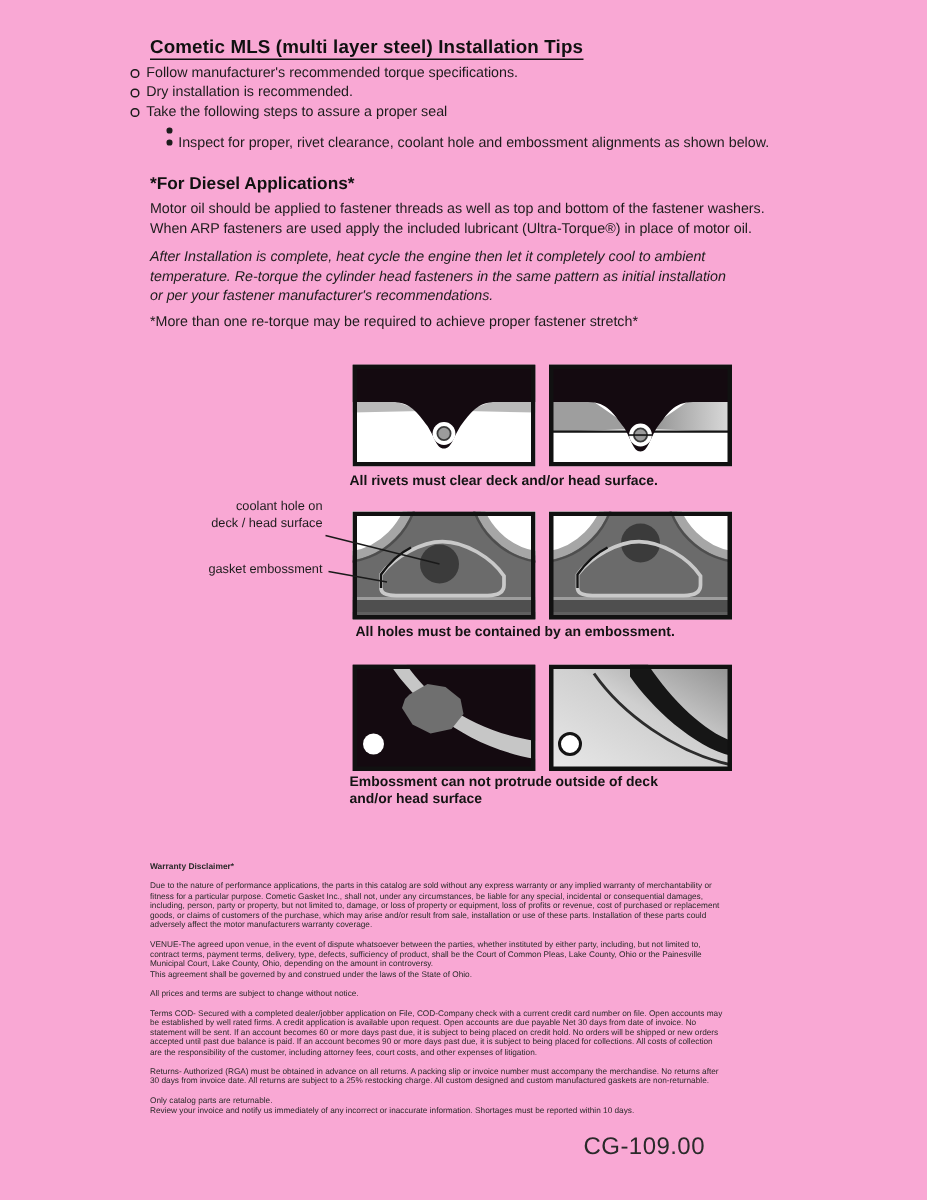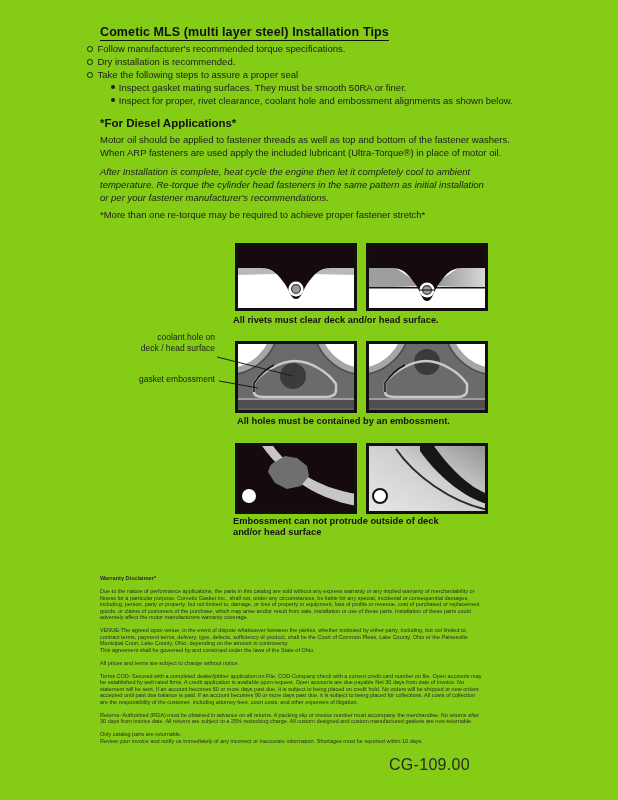--- a/index.html
+++ b/index.html
@@ -1,17 +1,17 @@
 <!DOCTYPE html>
 <html><head>
 <meta charset="utf-8">
 <style>
   html,body{margin:0;padding:0;background:#ffffff;}
   .page{
-    position:relative;width:618px;height:800px;background:#84cc16;overflow:hidden;
+    position:relative;width:618px;height:800px;background:#f9a8d4;overflow:hidden;
     font-family:"Liberation Sans",sans-serif;color:#1c1c1c;
   }
   .abs{position:absolute;}
   .doc-title{
     font-size:12.5px;font-weight:bold;color:#111;
     border-bottom:1.6px solid #111;padding-bottom:1px;display:inline-block;
     letter-spacing:.1px;
   }
   .bullet-list{font-size:9.5px;line-height:13px;color:#1c1c1c;}
   .bullet-item{display:flex;align-items:flex-start;}
@@ -54,21 +54,20 @@
     <div class="bullet-item">
       <span class="marker-open"></span>
       <span>Dry installation is recommended.</span>
     </div>
     <div class="bullet-item">
       <span class="marker-open"></span>
       <span>Take the following steps to assure a proper seal</span>
     </div>
     <div class="bullet-item sub">
       <span class="marker-filled"></span>
-      <span>Inspect gasket mating surfaces.  They must be smooth 50RA or finer.</span>
     </div>
     <div class="bullet-item sub">
       <span class="marker-filled"></span>
       <span>Inspect for proper, rivet clearance, coolant hole and embossment alignments as shown below.</span>
     </div>
   </div>
 
   <div class="abs section-heading" style="left:100px;top:117px;">*For Diesel Applications*</div>
   <div class="abs para" style="left:100px;top:134px;width:440px;">Motor oil should be applied to fastener threads as well as top and bottom of the fastener washers.
 When ARP fasteners are used apply the included lubricant (Ultra-Torque®) in place of motor oil.</div>

